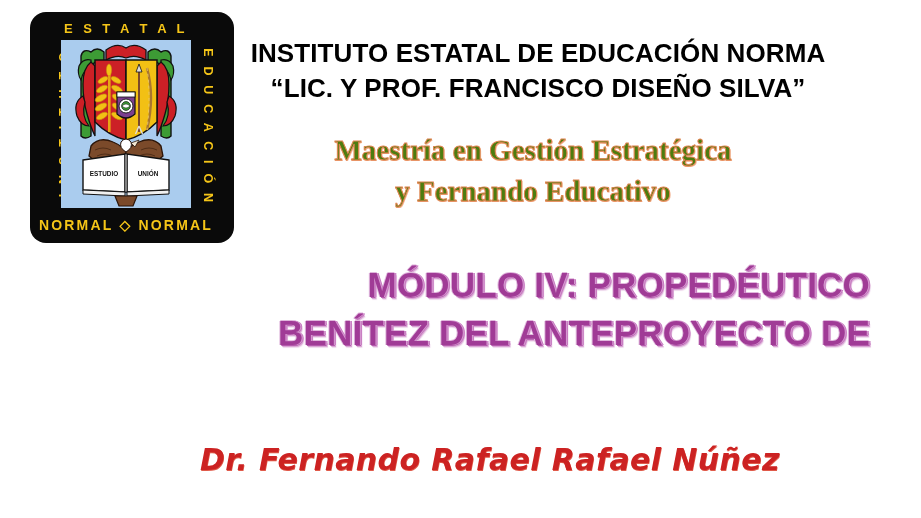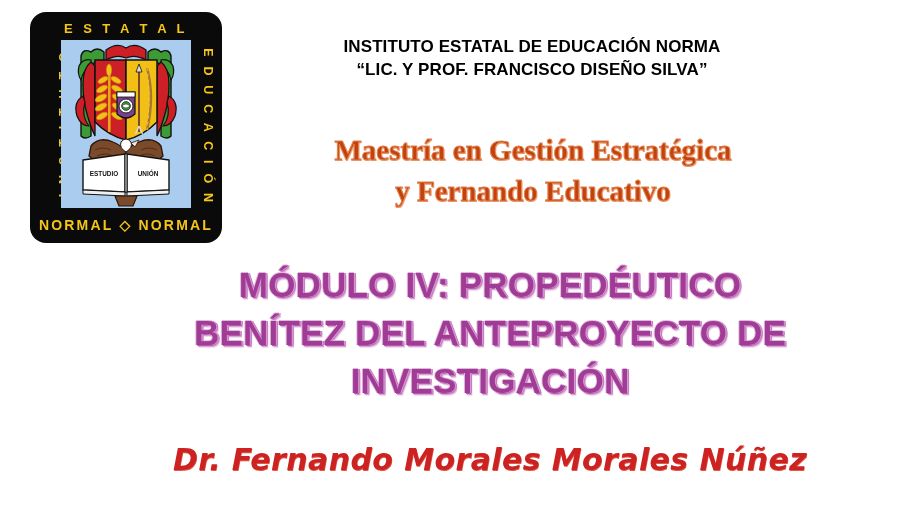--- a/index.html
+++ b/index.html
@@ -17,20 +17,21 @@
     font-family: "Liberation Sans", sans-serif;
   }
 
   
   #logo-block {
     position: absolute;
     left: 30px;
     top: 12px;
     width: 192px;
     height: 231px;
+    padding-left: 12px;
   }
   .logo-plate {
     position: absolute;
     inset: 0;
     background: #0a0a0a;
     border-radius: 16px;
   }
   .logo-inner-field {
     position: absolute;
     left: 31px;
@@ -78,60 +79,60 @@
   }
   .logo-htext.top { top: 10px; }
   .logo-htext.bottom { top: 206px; font-size: 14px; letter-spacing: 2.2px; }
 
   
   #coat { position: absolute; left: 31px; top: 28px; width: 130px; height: 168px; }
 
   
   #institution-header {
     position: absolute;
-    left: 232px;
+    left: 238px;
     top: 36px;
     width: 600px;
     text-align: center;
     color: #000000;
     font-family: "Liberation Sans", sans-serif;
     font-weight: bold;
-    font-size: 17px;
+    font-size: 26px;
     line-height: 1.33;
     letter-spacing: 0.1px;
   }
 
   
   #program-title {
     position: absolute;
     left: 228px;
     top: 130px;
     width: 610px;
     text-align: center;
     font-family: "Liberation Serif", "DejaVu Serif", serif;
     font-weight: bold;
     font-size: 29px;
     line-height: 1.42;
-    color: #c2410c;
+    color: #4d7c0f;
     -webkit-text-stroke: 0.9px #e08452;
     text-shadow:
       0.6px 0 0 #f7c9ab,
       -0.6px 0 0 #f7c9ab,
       0 0.6px 0 #f2a77e,
       1px 1px 0 #f3b796;
   }
   #program-title .pline { display: block; }
 
   
   #module-title {
     position: absolute;
     left: 110px;
     top: 261px;
     width: 760px;
-    text-align: center;
+    text-align: right;
     font-family: "Liberation Sans", sans-serif;
     font-weight: bold;
     font-size: 35px;
     line-height: 1.37;
     letter-spacing: 0.2px;
     color: #a03b96;
     text-shadow:
       1px 0 0 #d79bd2,
       2px 0 0 #c77ac0,
       -1px 0 0 #e3bfe0,
@@ -254,18 +255,17 @@
   </div>
 
   <div id="program-title">
     <span class="pline">Maestría en Gestión Estratégica</span>
     <span class="pline">y Fernando Educativo</span>
   </div>
 
   <div id="module-title">
     <span class="mline">MÓDULO IV: PROPEDÉUTICO</span>
     <span class="mline">BENÍTEZ DEL ANTEPROYECTO DE</span>
-    <span class="mline">INVESTIGACIÓN</span>
-  </div>
-
-  <div id="presenter-name">Dr. Fernando Morales Morales Núñez</div>
+  </div>
+
+  <div id="presenter-name">Dr. Fernando Rafael Rafael Núñez</div>
 
 </div>
 
 </body></html>

